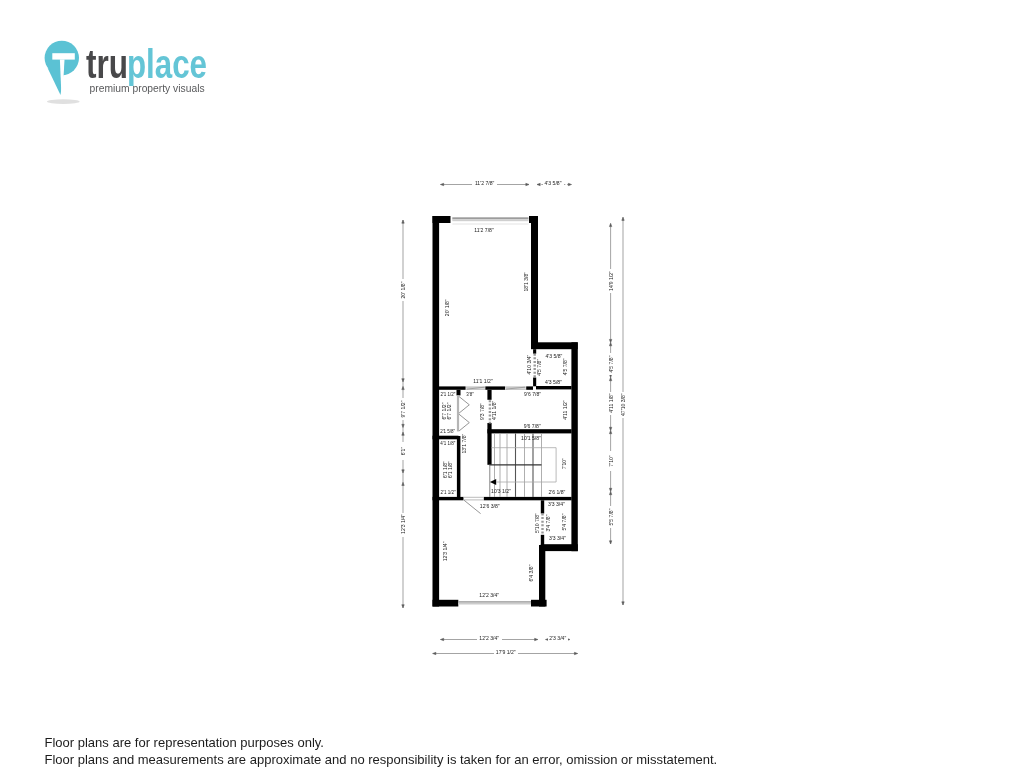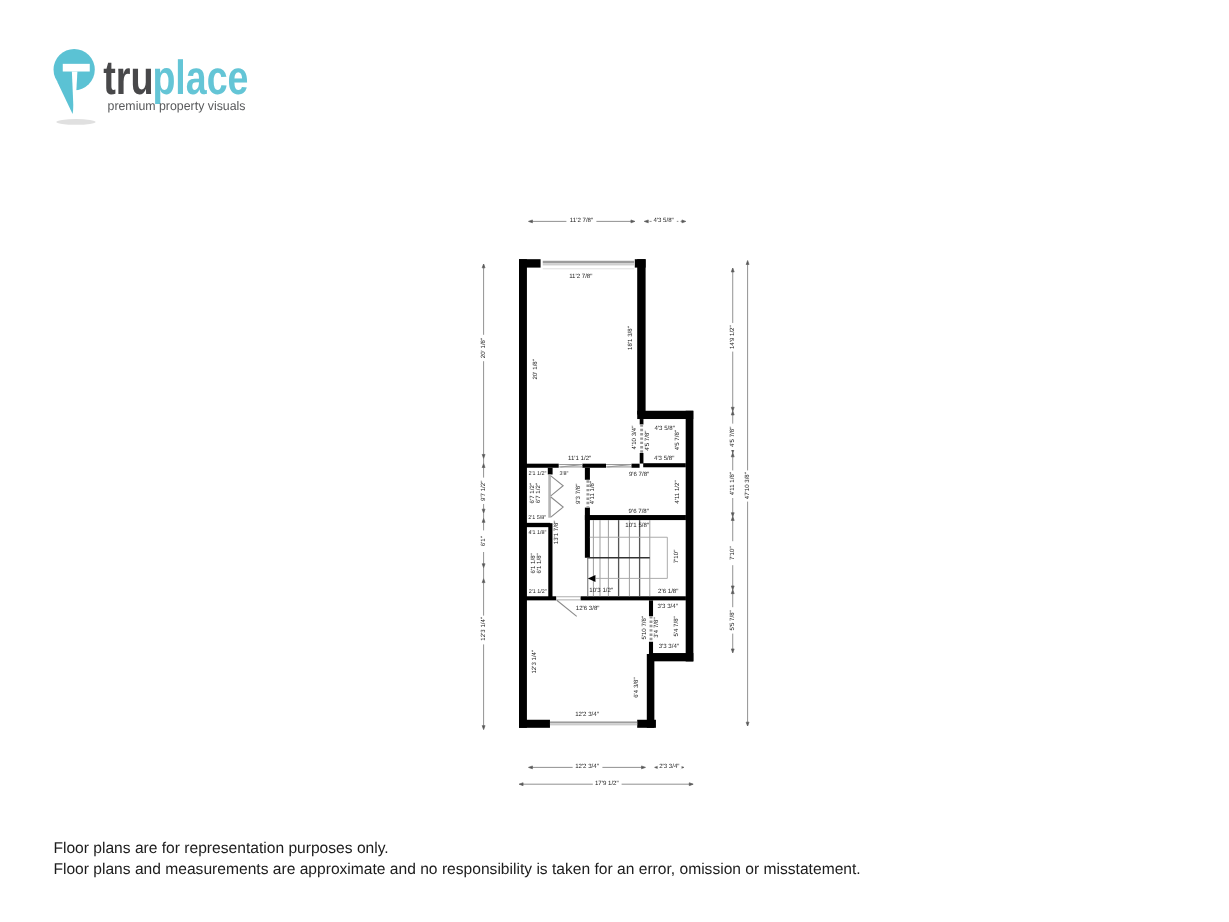--- a/index.html
+++ b/index.html
@@ -1,19 +1,19 @@
 <!DOCTYPE html>
 <html><head>
 <meta charset="utf-8">
 <style>
   html,body{margin:0;padding:0;background:#ffffff;width:1024px;height:768px;overflow:hidden;}
   body{font-family:"Liberation Sans", sans-serif;}
   #plan{position:absolute;left:0;top:0;}
   .logo{position:absolute;left:42px;top:38px;width:220px;height:70px;}
-  .disc{position:absolute;left:44.5px;top:698px;color:#1c1c1c;font-size:13px;line-height:17px;white-space:nowrap;opacity:0.999;}
+  .disc{position:absolute;left:44.5px;top:734px;color:#1c1c1c;font-size:13px;line-height:17px;white-space:nowrap;opacity:0.999;}
 </style>
 </head>
 <body>
 
 <svg id="plan" width="1024" height="768" viewBox="0 0 1024 768">
   <g fill="#000000">
 
     <rect x="432.5" y="216" width="6.6" height="390.5"></rect>
 
     <rect x="432.5" y="216" width="18" height="7"></rect>

